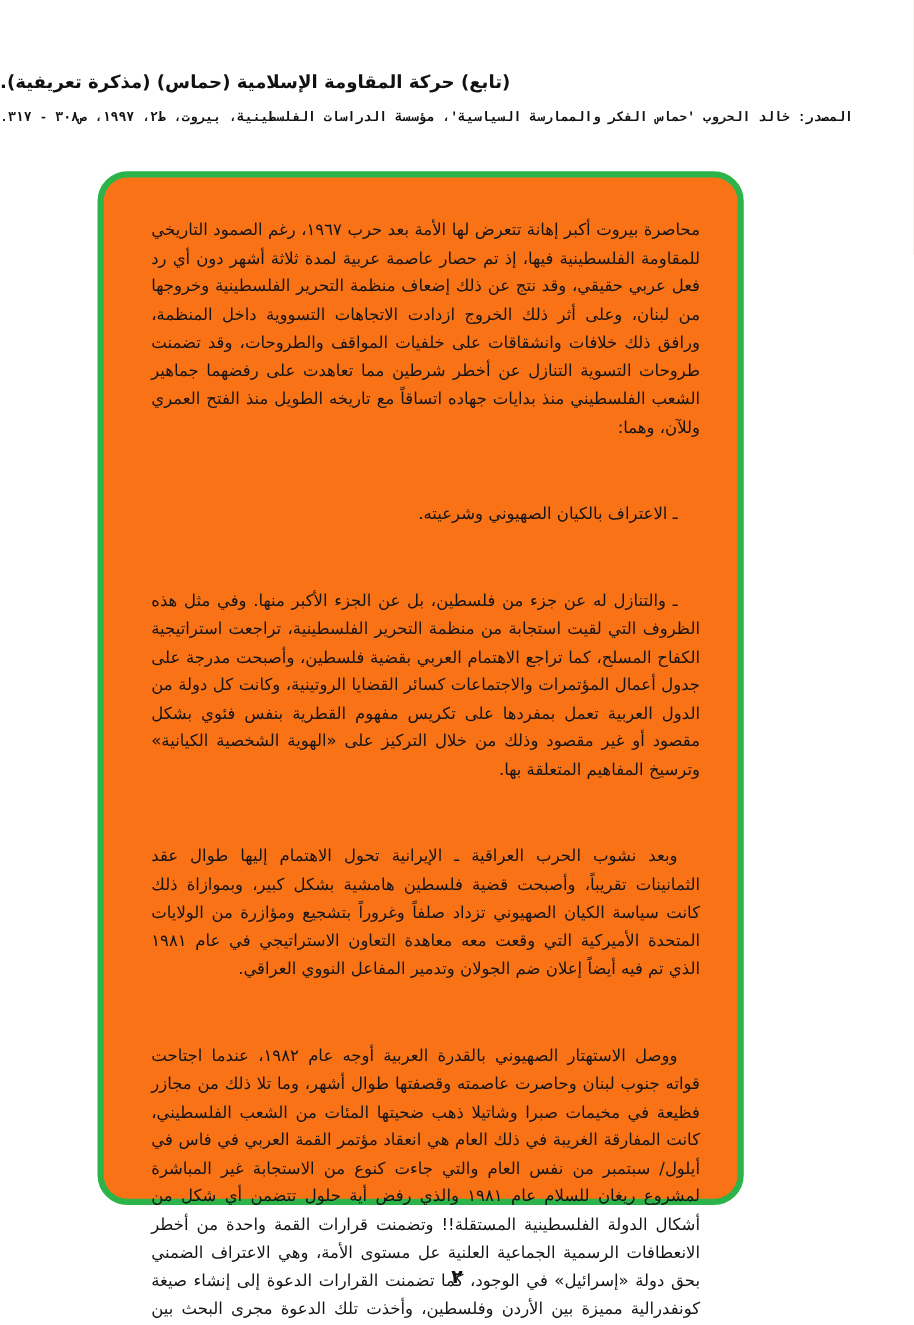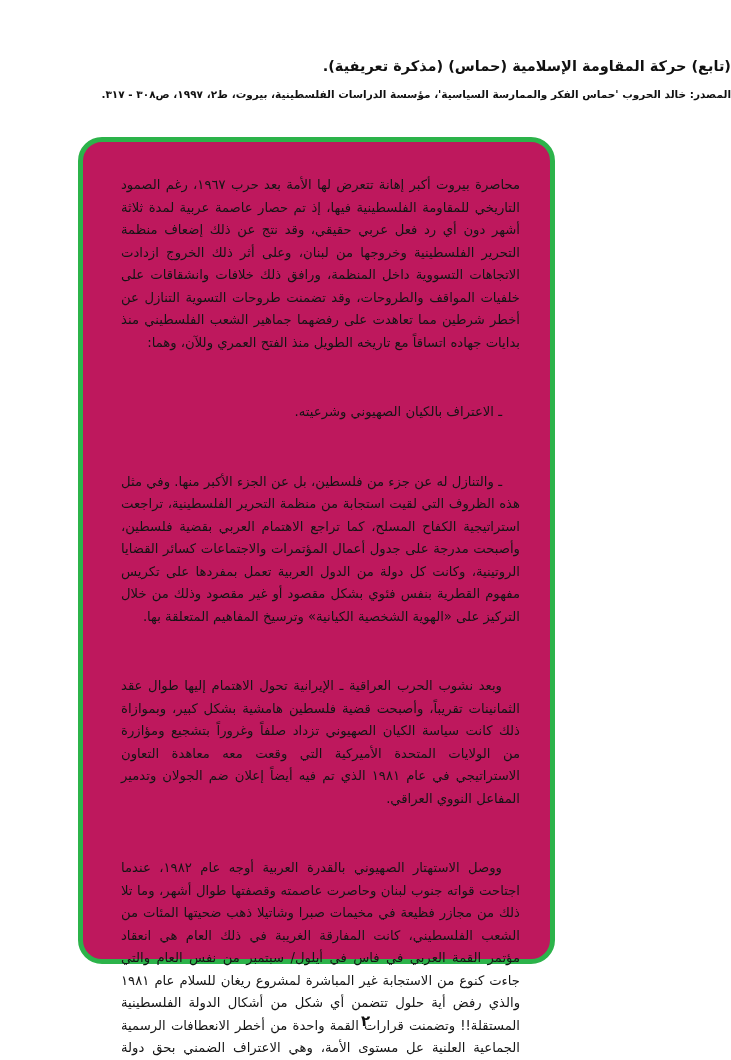--- a/index.html
+++ b/index.html
@@ -7,43 +7,44 @@
     position:relative;
     width:731px;height:1060px;
     background:#ffffff;
     margin:0 auto;
     overflow:hidden;
     font-family:"DejaVu Sans",sans-serif;
   }
   .doc-header{
     position:absolute;
     top:58px;left:0;right:0;
-    text-align:right;
+    text-align:left;
     direction:rtl;
   }
   .doc-title{
     font-size:14.5px;
     font-weight:bold;
     color:#111;
     margin:0 0 14px 0;
   }
   .doc-source{
     font-size:10.5px;
     font-weight:bold;
     color:#111;
     margin:0;
+    font-family:Liberation Mono, monospace;
   }
   .content-box{
     position:absolute;
     left:78px;top:137px;
-    width:477px;height:827px;
+    width:517px;height:827px;
     box-sizing:border-box;
     border:5px solid #2cb34a;
     border-radius:24px;
-    background:#be185d;
+    background:#f97316;
   }
   .content-inner{
     direction:rtl;
     text-align:justify;
     padding:32px 30px 0 38px;
     font-size:13.2px;
     line-height:22.5px;
     color:#141414;
   }
   .content-inner p{margin:0 0 9px 0;}

